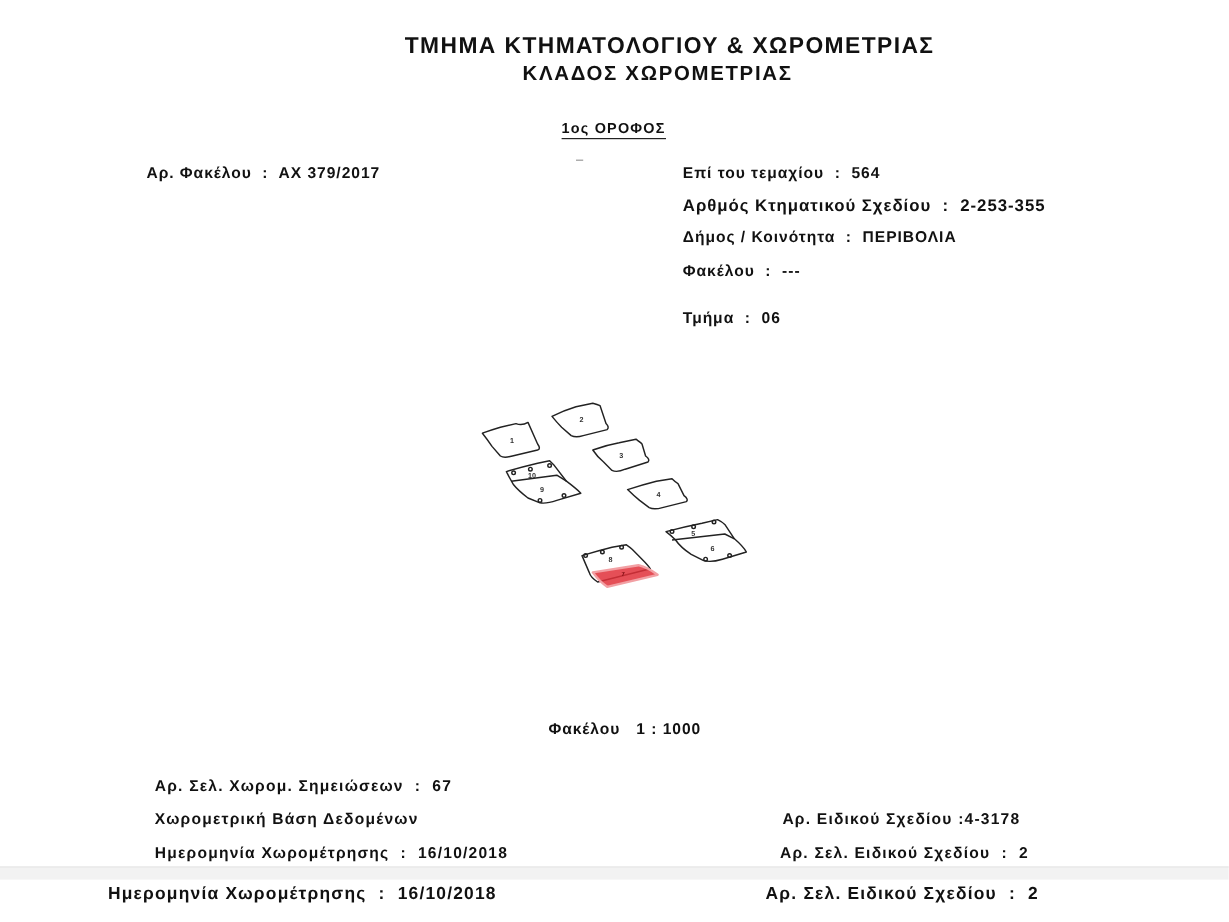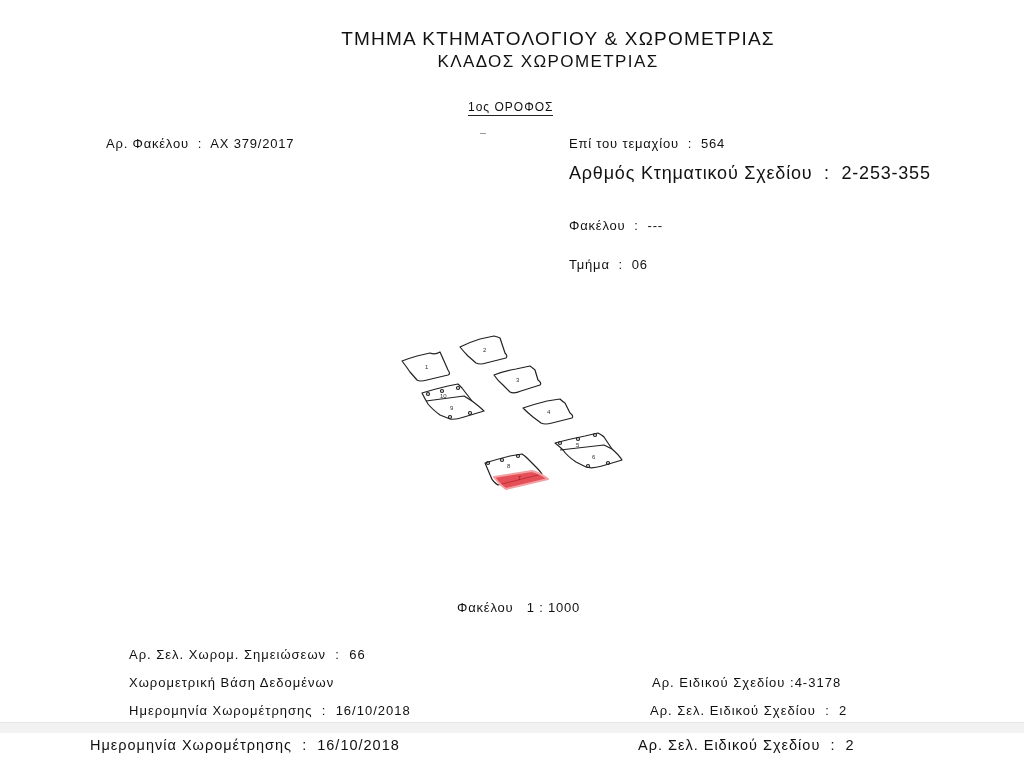--- a/index.html
+++ b/index.html
@@ -3,21 +3,21 @@
   <meta charset="utf-8">
   <style>
     html, body { margin: 0; padding: 0; }
     body {
       width: 1024px; height: 768px; overflow: hidden;
       background: #ffffff;
       font-family: "Liberation Sans", "DejaVu Sans", sans-serif;
       color: #111;
       position: relative;
     }
-    .page { position: absolute; left: 0; top: 0; width: 1024px; height: 733px; background: #fff; }
+    .page { position: absolute; left: 0; top: 0; width: 1024px; height: 733px; background: #fff; font-weight: bold; }
     .abs { position: absolute; white-space: nowrap; }
     .title1 { top: 28px; left: 0; width: 1116px; text-align: center; font-size: 19px; letter-spacing: 1.2px; }
     .title2 { top: 52px; left: 0; width: 1096px; text-align: center; font-size: 17px; letter-spacing: 1.4px; }
     .floor { top: 100px; left: 468px; font-size: 12px; letter-spacing: 1px; border-bottom: 1px solid #222; padding-bottom: 1px; }
     .lbl { font-size: 13px; letter-spacing: 0.8px; }
     .diagram { position: absolute; left: 390px; top: 325px; width: 250px; height: 175px; }
     .scale { top: 600px; left: 457px; font-size: 13px; letter-spacing: 0.8px; }
     .bot { font-size: 13px; letter-spacing: 1px; }
     .footer { font-size: 14.5px; letter-spacing: 1px; }
     .footer-bar { position: absolute; left: 0; bottom: 0; width: 1024px; height: 10px; background: #f2f2f2; border-top: 1px solid #e6e6e6; }
@@ -26,35 +26,40 @@
 </head>
 <body>
 
 <div class="page">
 
   <div class="abs title1">ΤΜΗΜΑ ΚΤΗΜΑΤΟΛΟΓΙΟΥ &amp; ΧΩΡΟΜΕΤΡΙΑΣ</div>
   <div class="abs title2">ΚΛΑΔΟΣ ΧΩΡΟΜΕΤΡΙΑΣ</div>
   <div class="abs floor">1ος ΟΡΟΦΟΣ</div>
   <div class="tick"></div>
 
-  <div class="abs lbl" style="left:106px; top:136px;">
+  <div class="abs lbl" style="left:122px; top:136px;">
     <span>Αρ. Φακέλου</span>
     &nbsp;<span>:</span>&nbsp;
     <span>ΑΧ 379/2017</span>
   </div>
 
   <div class="abs lbl" style="left:569px; top:136px;">
     <span>Επί του τεμαχίου</span>
     &nbsp;<span>:</span>&nbsp;
     <span>564</span>
   </div>
-  <div class="abs lbl" style="left:569px; top:163px; font-size:18px;">
+  <div class="abs lbl" style="left:569px; top:163px; font-size:14px;">
     <span>Αρθμός Κτηματικού Σχεδίου</span>
     &nbsp;<span>:</span>&nbsp;
     <span>2-253-355</span>
+  </div>
+  <div class="abs lbl" style="left:569px; top:190px;">
+    <span>Δήμος / Κοινότητα</span>
+    &nbsp;<span>:</span>&nbsp;
+    <span>ΠΕΡΙΒΟΛΙΑ</span>
   </div>
   <div class="abs lbl" style="left:569px; top:218px;">
     <span>Φακέλου</span>
     &nbsp;<span>:</span>&nbsp;
     <span>---</span>
   </div>
   <div class="abs lbl" style="left:569px; top:245px;margin-top:12px;">
     <span>Τμήμα</span>
     &nbsp;<span>:</span>&nbsp;
     <span>06</span>
@@ -120,21 +125,21 @@
   </div>
 
   <div class="abs scale">
     <span>Φακέλου</span>
     &nbsp;&nbsp;<span>1 : 1000</span>
   </div>
 
   <div class="abs bot" style="left:129px; top:647px;">
     <span>Αρ. Σελ. Χωρομ. Σημειώσεων</span>
     &nbsp;<span>:</span>&nbsp;
-    <span>66</span>
+    <span>67</span>
   </div>
   <div class="abs bot" style="left:129px; top:675px;">Χωρομετρική Βάση Δεδομένων</div>
   <div class="abs bot" style="left:129px; top:703px;">
     <span>Ημερομηνία Χωρομέτρησης</span>
     &nbsp;<span>:</span>&nbsp;
     <span>16/10/2018</span>
   </div>
 
   <div class="abs bot" style="left:652px; top:675px;">
     <span>Αρ. Ειδικού Σχεδίου</span>&nbsp;<span>:</span><span>4-3178</span>

